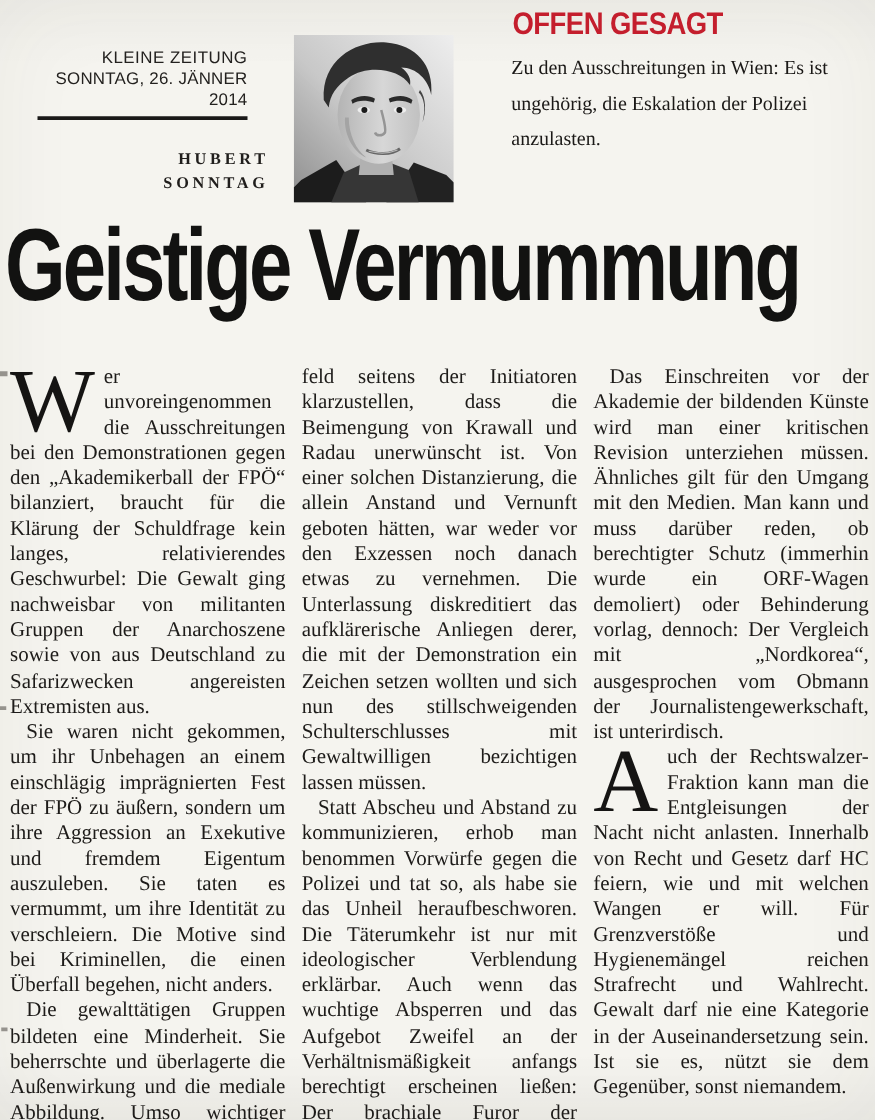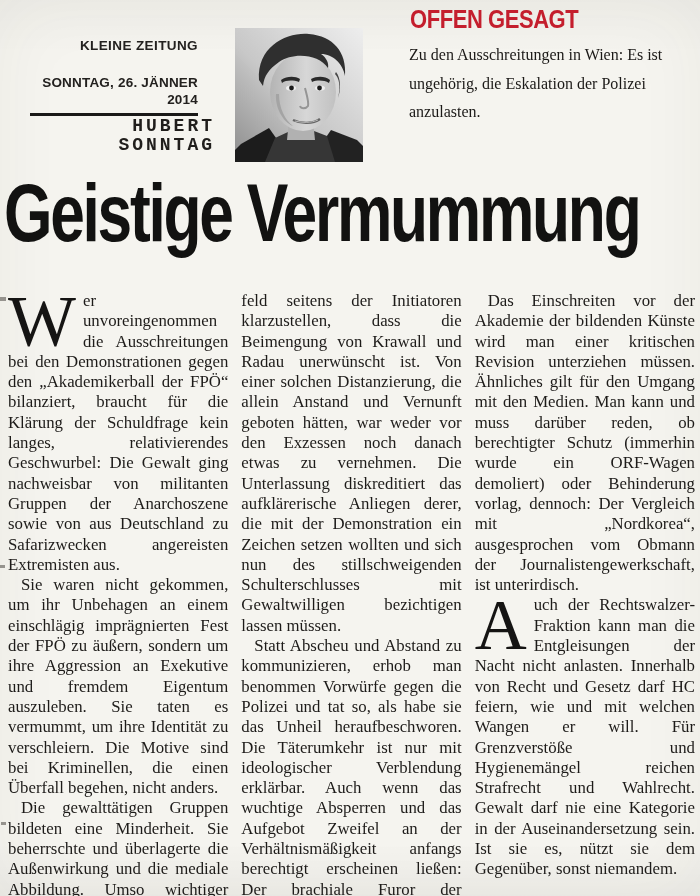--- a/index.html
+++ b/index.html
@@ -9,29 +9,29 @@
     background-image:linear-gradient(180deg, rgba(0,0,0,0.025), rgba(0,0,0,0) 6%, rgba(0,0,0,0) 94%, rgba(0,0,0,0.03));
     box-shadow:inset 0 0 70px rgba(60,50,40,0.05);
     overflow:hidden;
     color:#1c1a19;
     font-family:"Liberation Serif", serif;
   }
   
   .masthead {
     position:absolute; top:37px; left:30px; width:168px;
     text-align:right; font-family:"Liberation Sans", sans-serif;
-    font-weight:bold; color:#23211f;
+    font-weight:normal; color:#23211f;
   }
   .mast-pub  { font-size:13.5px; letter-spacing:0.4px; line-height:17px; }
-  .mast-date { font-size:13.5px; letter-spacing:0.2px; line-height:17px;margin-top:20px; }
+  .mast-date { font-size:13.5px; letter-spacing:0.2px; line-height:17px; }
   .mast-rule { border-bottom:3px solid #1a1918; margin-top:5px; }
   .author-name {
     position:absolute; top:117px; left:95px; width:120px;
-    text-align:right; font-family:Liberation Mono, monospace;
-    font-weight:bold; font-size:18px; letter-spacing:3px; line-height:19px;
+    text-align:right; font-family:Liberation Serif, serif;
+    font-weight:bold; font-size:13px; letter-spacing:3px; line-height:19px;
     color:#201e1c;
   }
   .photo {
     position:absolute; top:28px; left:235px; width:128px; height:134px;
     filter:grayscale(1) contrast(1.02);
   }
   .photo svg { display:block; width:100%; height:100%; }
   .rubric-label {
     position:absolute; top:5px; left:410px;
     font-family:"Liberation Sans", sans-serif; font-weight:bold;

